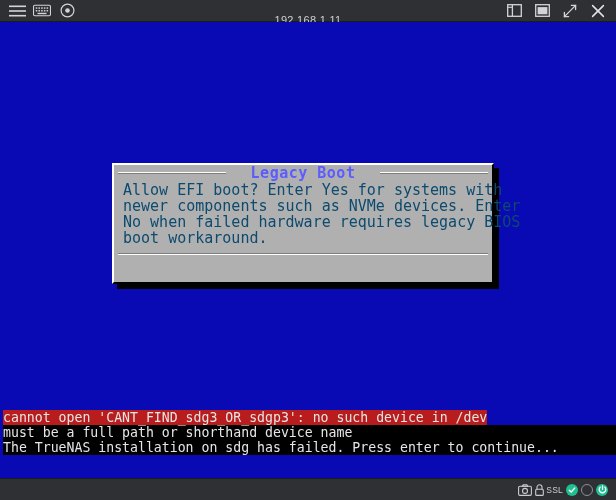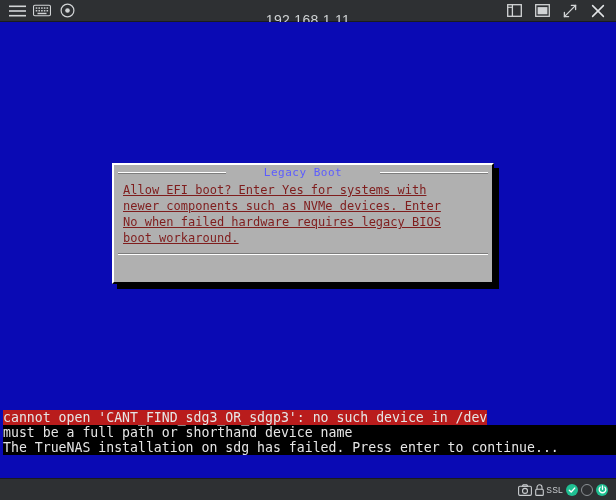--- a/index.html
+++ b/index.html
@@ -18,21 +18,21 @@
     display:flex; align-items:center;
     border-bottom:1px solid #1a1c1e;
   }
   .tb-left { display:flex; align-items:center; gap:7px; padding-left:8px; }
   .tb-right { margin-left:auto; display:flex; align-items:center; gap:10px; padding-right:9px; }
   .tbicon { width:18px; height:16px; display:flex; align-items:center; justify-content:center; color:#d2d4d6; }
   .tbicon svg { display:block; }
   #tb-title {
     position:absolute; left:0; right:0; top:0; height:40px;
     display:flex; align-items:center; justify-content:center;
-    color:#cfd2d4; font-size:14px; letter-spacing:.3px;
+    color:#cfd2d4; font-size:11px; letter-spacing:.3px;
     pointer-events:none;
   }
 
   
   #screen {
     position:absolute; left:0; top:22px; width:616px; height:456px;
     background:#0a0ab4;
     overflow:hidden;
   }
   
@@ -61,27 +61,27 @@
   #dlg-titlebar .rule {
     position:absolute; top:7px; height:2px; background:#ffffff;
     border-bottom:1px solid #7d7d7d;
   }
   #dlg-titlebar .rule.l { left:4px; width:108px; }
   #dlg-titlebar .rule.r { right:4px; width:108px; }
   #dlg-title {
     position:absolute; left:0; right:0; top:0; height:15px;
     display:flex; align-items:center; justify-content:center;
     color:#5c5cff; font-family:"DejaVu Sans Mono", monospace;
-    font-size:11px; font-weight:normal; letter-spacing:.5px;
+    font-size:15px; font-weight:bold; letter-spacing:.5px;
   }
   #dlg-body {
     padding:2px 9px 0 9px;
     font-family:"DejaVu Sans Mono", monospace;
-    font-size:12px; line-height:16px; color:#7f1d1d;
-    white-space:pre; letter-spacing:0px;text-decoration:underline;
+    font-size:15px; line-height:16px; color:#0c4a6e;
+    white-space:pre; letter-spacing:0px;
   }
   #dlg-sep {
     position:absolute; left:4px; right:4px; top:88px;
     height:2px; background:#7d7d7d; border-bottom:1px solid #ffffff;
   }
   #dlg-buttons {
     position:absolute; left:0; right:0; top:95px; height:22px;
     display:flex; align-items:center; justify-content:center; gap:66px;
     font-family:"DejaVu Sans Mono", monospace; font-size:13.2px;
   }

